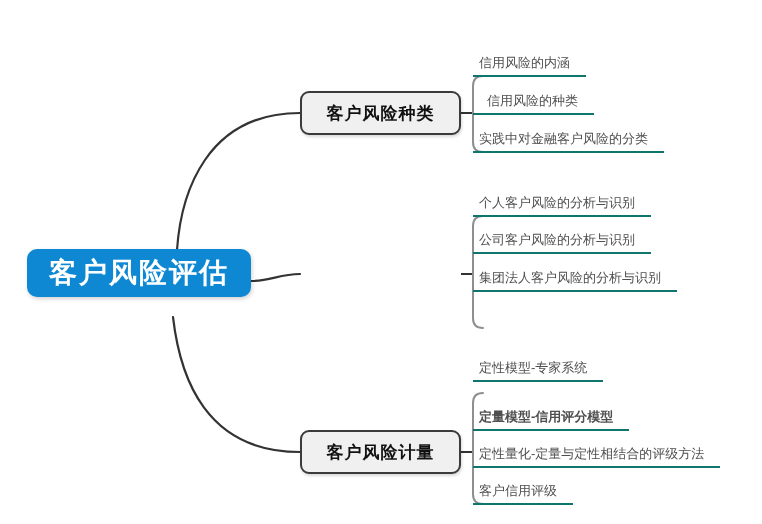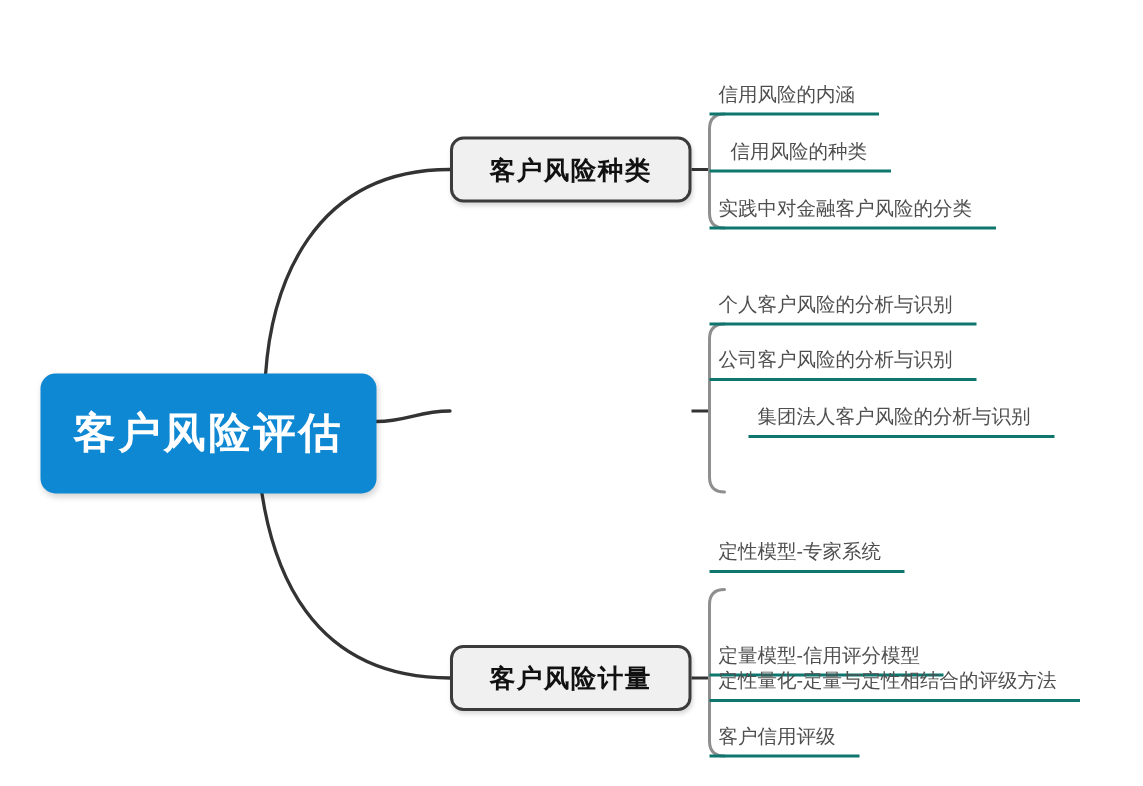--- a/index.html
+++ b/index.html
@@ -9,21 +9,21 @@
     background:#ffffff;
     overflow:hidden;
     font-family:"Liberation Sans","DejaVu Sans",sans-serif;
   }
   .connectors{position:absolute;left:0;top:0;width:762px;height:524px;}
   .curve{fill:none;stroke:#333333;stroke-width:2.2;stroke-linecap:round;}
   .spine{fill:none;stroke:#8f8f8f;stroke-width:2;stroke-linecap:round;}
   .stub{fill:none;stroke:#333333;stroke-width:2;}
 
   .root-node{
-    position:absolute;left:27px;top:249px;width:224px;height:80px;
+    position:absolute;left:27px;top:249px;width:224px;height:48px;
     background:#0e88d2;border-radius:10px;
     display:flex;align-items:center;justify-content:center;
     color:#ffffff;font-size:28px;font-weight:bold;letter-spacing:2px;
     box-shadow:1px 2px 4px rgba(0,0,0,0.18);
   }
   .branch-node{
     position:absolute;left:300px;width:157px;height:40px;
     background:#f0f0f0;border:2px solid #3b3b3b;border-radius:9px;
     display:flex;align-items:center;justify-content:center;
     color:#111111;font-size:17px;font-weight:bold;letter-spacing:1px;
@@ -36,23 +36,23 @@
   .leaf{
     position:absolute;left:473px;
     padding:0 16px 4px 6px;
     font-size:13px;line-height:17px;color:#4f4f4f;
     border-bottom:2px solid #0f766e;
     white-space:nowrap;
   }
   
   .l-1-0{top:54px;}  .l-1-1{top:92px;padding-left:14px;}  .l-1-2{top:130px;}
   
-  .l-2-0{top:194px;} .l-2-1{top:231px;} .l-2-2{top:269px;margin-left:26px;} .l-2-3{top:306px;}
+  .l-2-0{top:194px;} .l-2-1{top:231px;} .l-2-2{top:269px;} .l-2-3{top:306px;}
   
-  .l-3-0{top:359px;} .l-3-1{top:428px;} .l-3-2{top:445px;} .l-3-3{top:482px;}
+  .l-3-0{top:359px;} .l-3-1{top:408px;font-weight:bold;} .l-3-2{top:445px;} .l-3-3{top:482px;}
 </style>
 </head>
 <body>
 
 <div class="canvas">
 
   <svg class="connectors" width="762" height="524" viewBox="0 0 762 524" aria-hidden="true">
 
     <path class="curve" d="M 177 250 C 181 192 207 113 300 113"></path>
     <path class="curve" d="M 251 281 C 271 281 279 274 300 274"></path>

